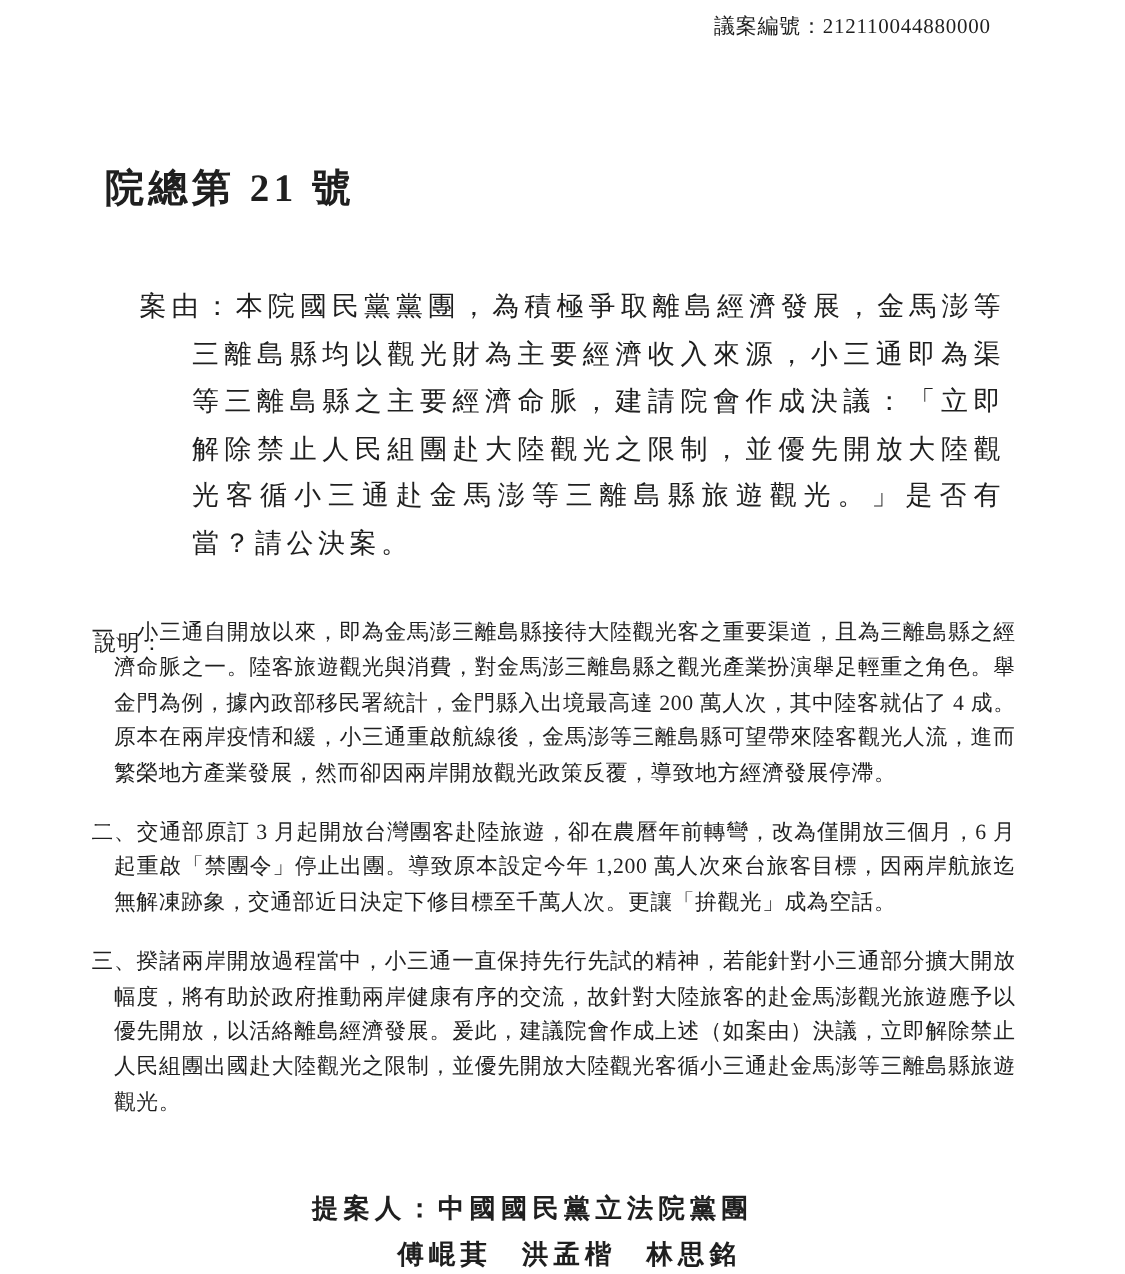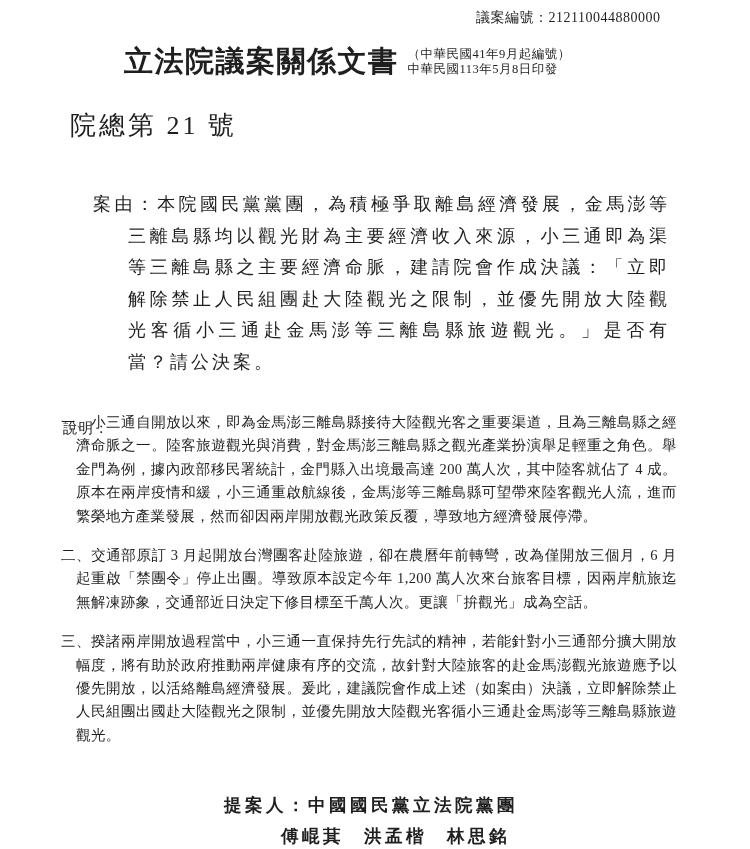--- a/index.html
+++ b/index.html
@@ -50,20 +50,21 @@
   }
 
   
   .bill-line {
     position: absolute;
     top: 108px;
     left: 70px;
     display: flex;
     align-items: baseline;
     white-space: nowrap;
+    font-weight: bold;
   }
   .general-no {
     font-size: 26px;
     letter-spacing: 3px;
   }
   .proposal-no {
     font-size: 21px;
     letter-spacing: 2px;
     margin-left: 30px;
   }
@@ -104,21 +105,21 @@
   .exp-item {
     text-indent: -15px;
     margin-bottom: 16px;
   }
   .exp-item:last-child { margin-bottom: 0; }
 
   
   .footer {
     position: absolute;
     top: 793px;
-    left: 224px;
+    left: 208px;
     font-size: 17.5px;
     letter-spacing: 3.5px;
     font-weight: 600;
     white-space: nowrap;
   }
   .footer-names {
     margin-top: 7px;
     margin-left: 57px;
     display: flex;
     gap: 20px;
@@ -126,27 +127,20 @@
 </style>
 </head>
 <body>
 
 <div class="page">
 
   <div class="docket">
     <span>議案編號：</span><span>212110044880000</span>
   </div>
 
-  <div class="title-row">
-    <div class="doc-title">立法院議案關係文書</div>
-    <div class="title-note">
-      <div>（中華民國41年9月起編號）</div>
-      <div>中華民國113年5月8日印發</div>
-    </div>
-  </div>
 
   <div class="bill-line">
     <span class="general-no">院總第 21 號</span>
   </div>
 
   <div class="subject">
     <span>案由：</span><span>本院國民黨黨團，為積極爭取離島經濟發展，金馬澎等三離島縣均以觀光財為主要經濟收入來源，小三通即為渠等三離島縣之主要經濟命脈，建請院會作成決議：「立即解除禁止人民組團赴大陸觀光之限制，並優先開放大陸觀光客循小三通赴金馬澎等三離島縣旅遊觀光。」是否有當？請公決案。</span>
   </div>
 
   <div class="explain-label">說明：</div>

